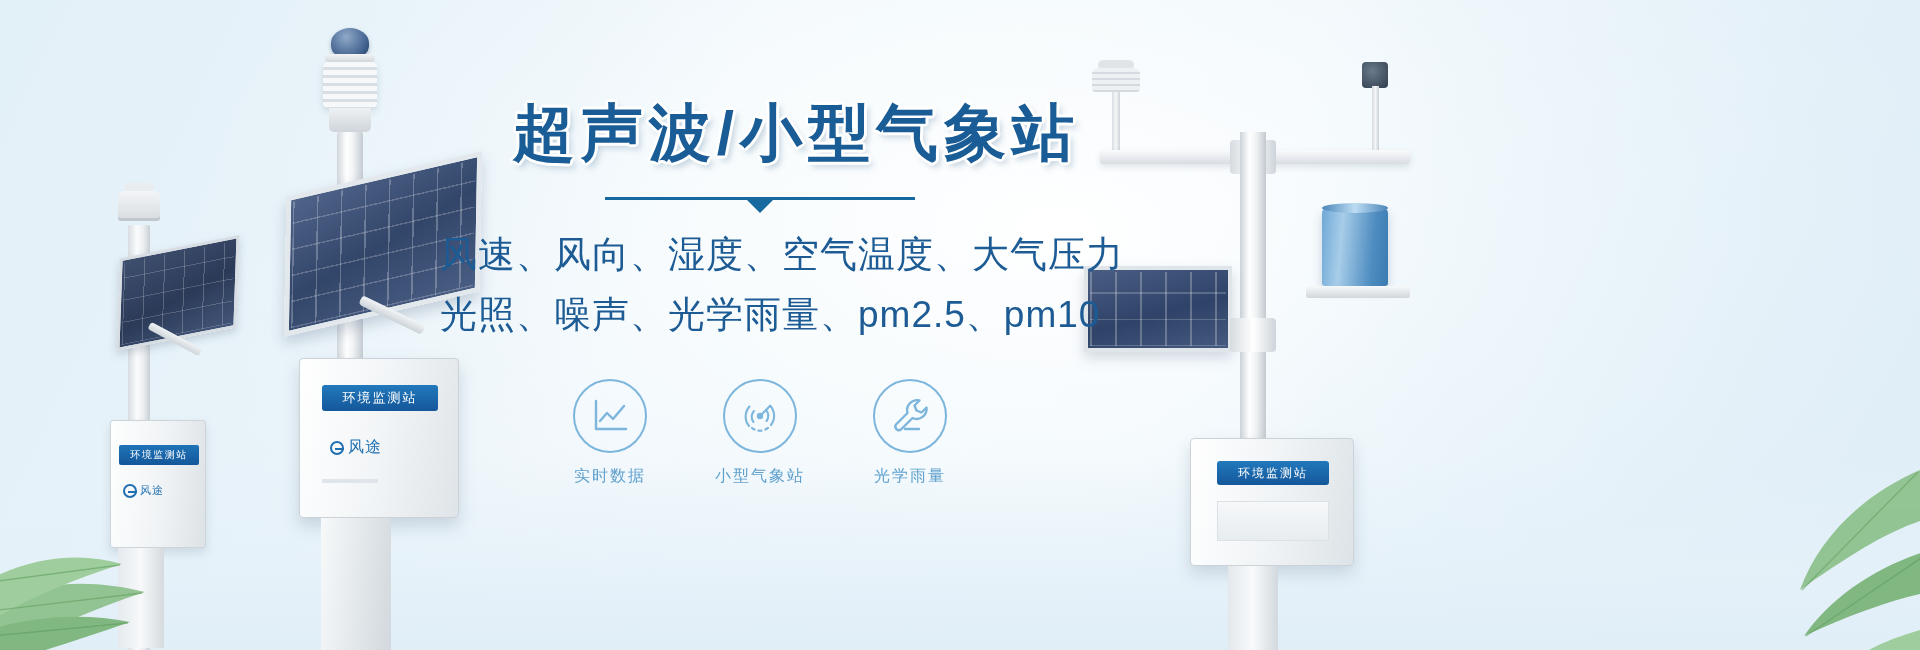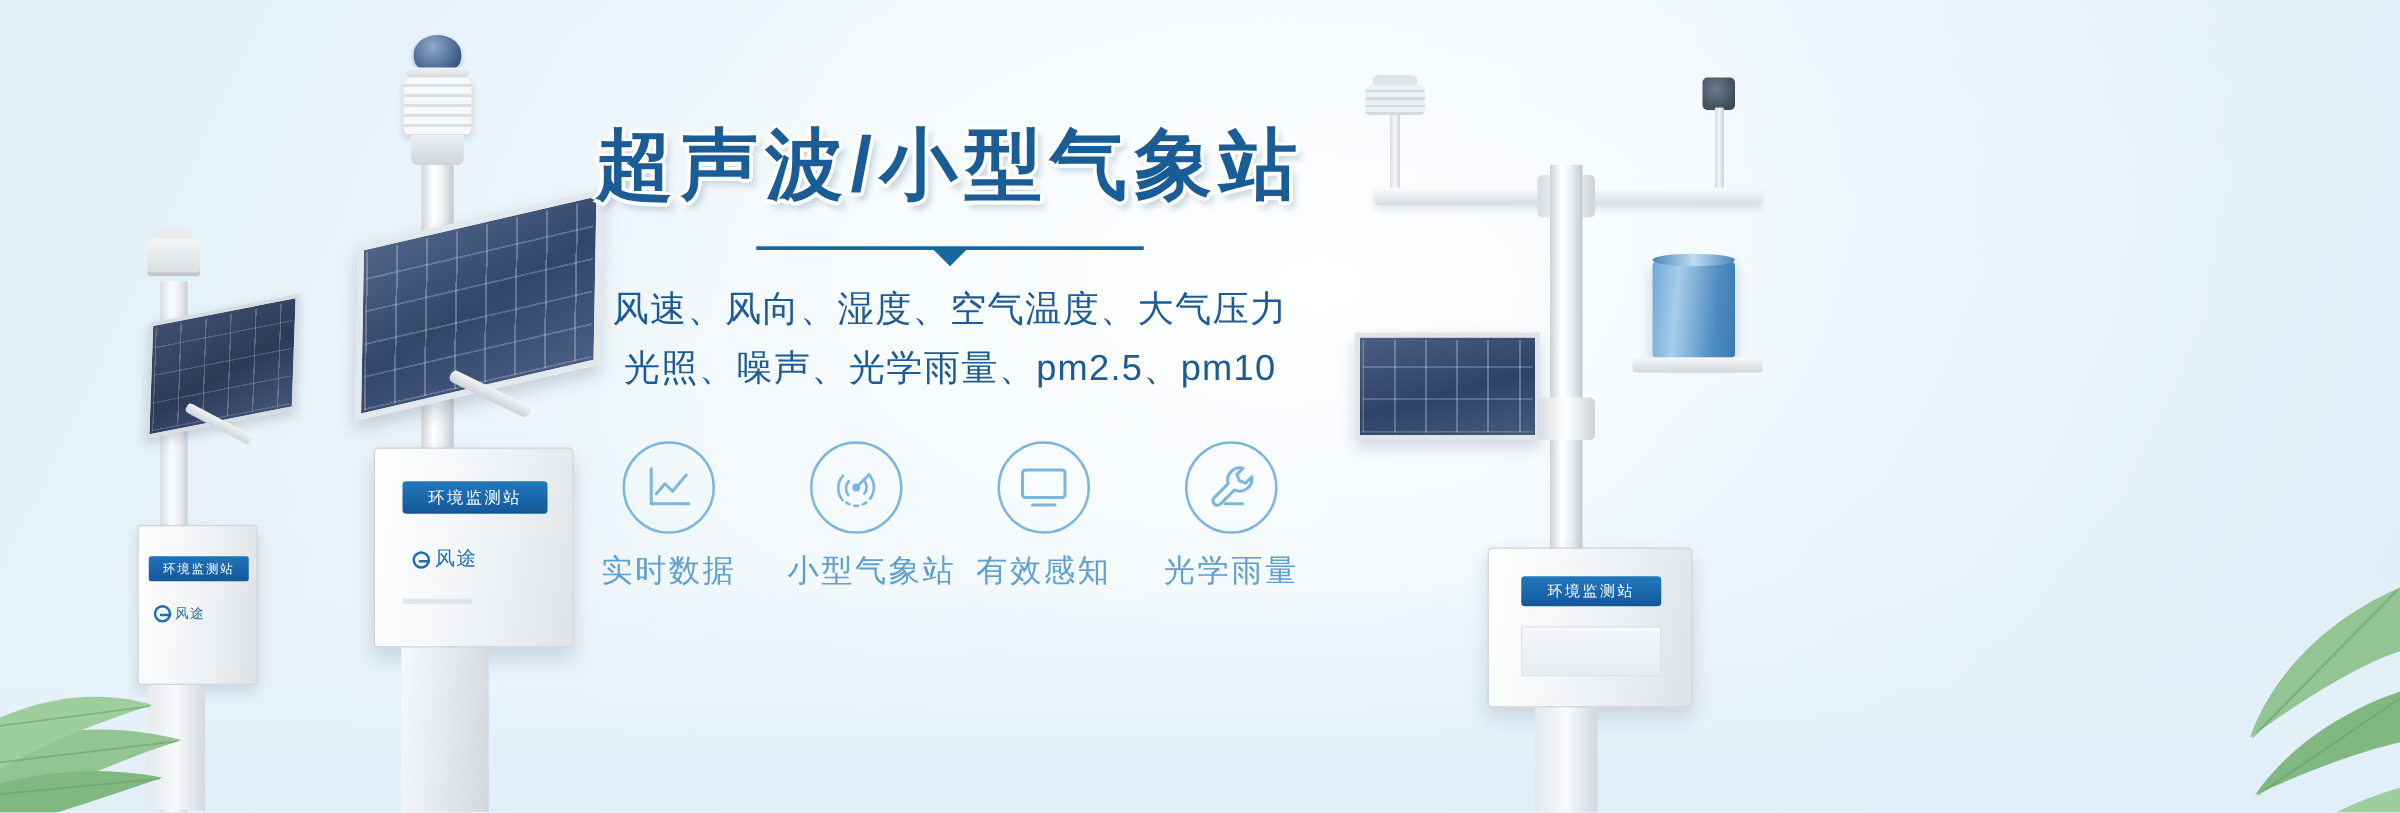--- a/index.html
+++ b/index.html
@@ -33,55 +33,56 @@
     text-align:center; z-index:6;
   }
   .headline {
     font-size:62px; font-weight:bold; color:#1a5c96;
     letter-spacing:6px; line-height:1.18;
     text-shadow:
        2px 2px 0 #ffffff, -2px 2px 0 #ffffff, 2px -2px 0 #ffffff, -2px -2px 0 #ffffff,
        0 3px 0 #ffffff, 3px 0 0 #ffffff, 0 -3px 0 #ffffff, -3px 0 0 #ffffff,
        4px 5px 6px rgba(120,150,175,0.45);
     white-space:nowrap;
+    text-align:right;
   }
   .divider-wrap {
     position:relative; width:310px; margin:24px auto 0; height:16px;
   }
   .divider-line {
     position:absolute; left:0; right:0; top:4px;
     height:3px; background:#16699f;
   }
   .divider-tri {
     position:absolute; left:50%; top:7px; transform:translateX(-50%);
     width:0; height:0;
     border-left:13px solid transparent;
     border-right:13px solid transparent;
     border-top:13px solid #16699f;
   }
   .sub-lines { margin-top:16px; }
   .sub-line {
-    font-size:29px; color:#1d5b94; letter-spacing:1px;
+    font-size:37px; color:#1d5b94; letter-spacing:1px;
     line-height:1.62; white-space:nowrap; font-weight:400;
   }
 
   
   .features {
     display:flex; justify-content:center; gap:40px;
     margin-top:34px;
   }
   .feature { width:110px; text-align:center; }
   .feat-circle {
     width:74px; height:74px; margin:0 auto;
     border:2.5px solid #7db6dd; border-radius:50%;
     display:flex; align-items:center; justify-content:center;
   }
   .feat-circle svg { display:block; }
   .feat-label {
-    margin-top:13px; font-size:25px; color:#5fa0cd; letter-spacing:2px;
+    margin-top:13px; font-size:16px; color:#5fa0cd; letter-spacing:2px;
     white-space:nowrap;
   }
 
   
   .eq { position:absolute; z-index:4; }
 
   
   .st1 { left:100px; top:185px; width:180px; height:465px; }
   .st1 .pole {
     position:absolute; left:28px; top:40px; width:22px; height:425px;
@@ -386,29 +387,20 @@
             <path d="M14.5 27 A8.5 8.5 0 0 1 15 16"></path>
             <path d="M31 10.5 A15 15 0 0 1 32 30"></path>
             <path d="M10 31 A15 15 0 0 1 10.5 11.5"></path>
             <path d="M21 21 L31 11"></path>
             <path d="M13 33 A13 13 0 0 0 30 32" stroke-dasharray="3 4"></path>
           </svg>
         </div>
         <div class="feat-label">小型气象站</div>
       </div>
 
-      <div class="feature">
-        <div class="feat-circle">
-          <svg width="42" height="34" viewBox="0 0 42 34" fill="none" stroke="#7db6dd" stroke-width="2.4" stroke-linecap="round" stroke-linejoin="round">
-            <rect x="4" y="3" width="34" height="22" rx="2.5"></rect>
-            <path d="M12 31 H30"></path>
-          </svg>
-        </div>
-        <div class="feat-label">有效感知</div>
-      </div>
 
       <div class="feature">
         <div class="feat-circle">
           <svg width="42" height="42" viewBox="0 0 42 42" fill="none" stroke="#7db6dd" stroke-width="2.4" stroke-linecap="round" stroke-linejoin="round">
             <path d="M30.5 5.5 L25.5 10.5 L27.5 15.5 L32.5 17.5 L37.5 12.5
                      A10 10 0 0 1 23.5 23 L12 34.5
                      A3.6 3.6 0 0 1 7 29.5 L18.5 18
                      A10 10 0 0 1 30.5 5.5 Z"></path>
             <path d="M16 34 H30"></path>
           </svg>

